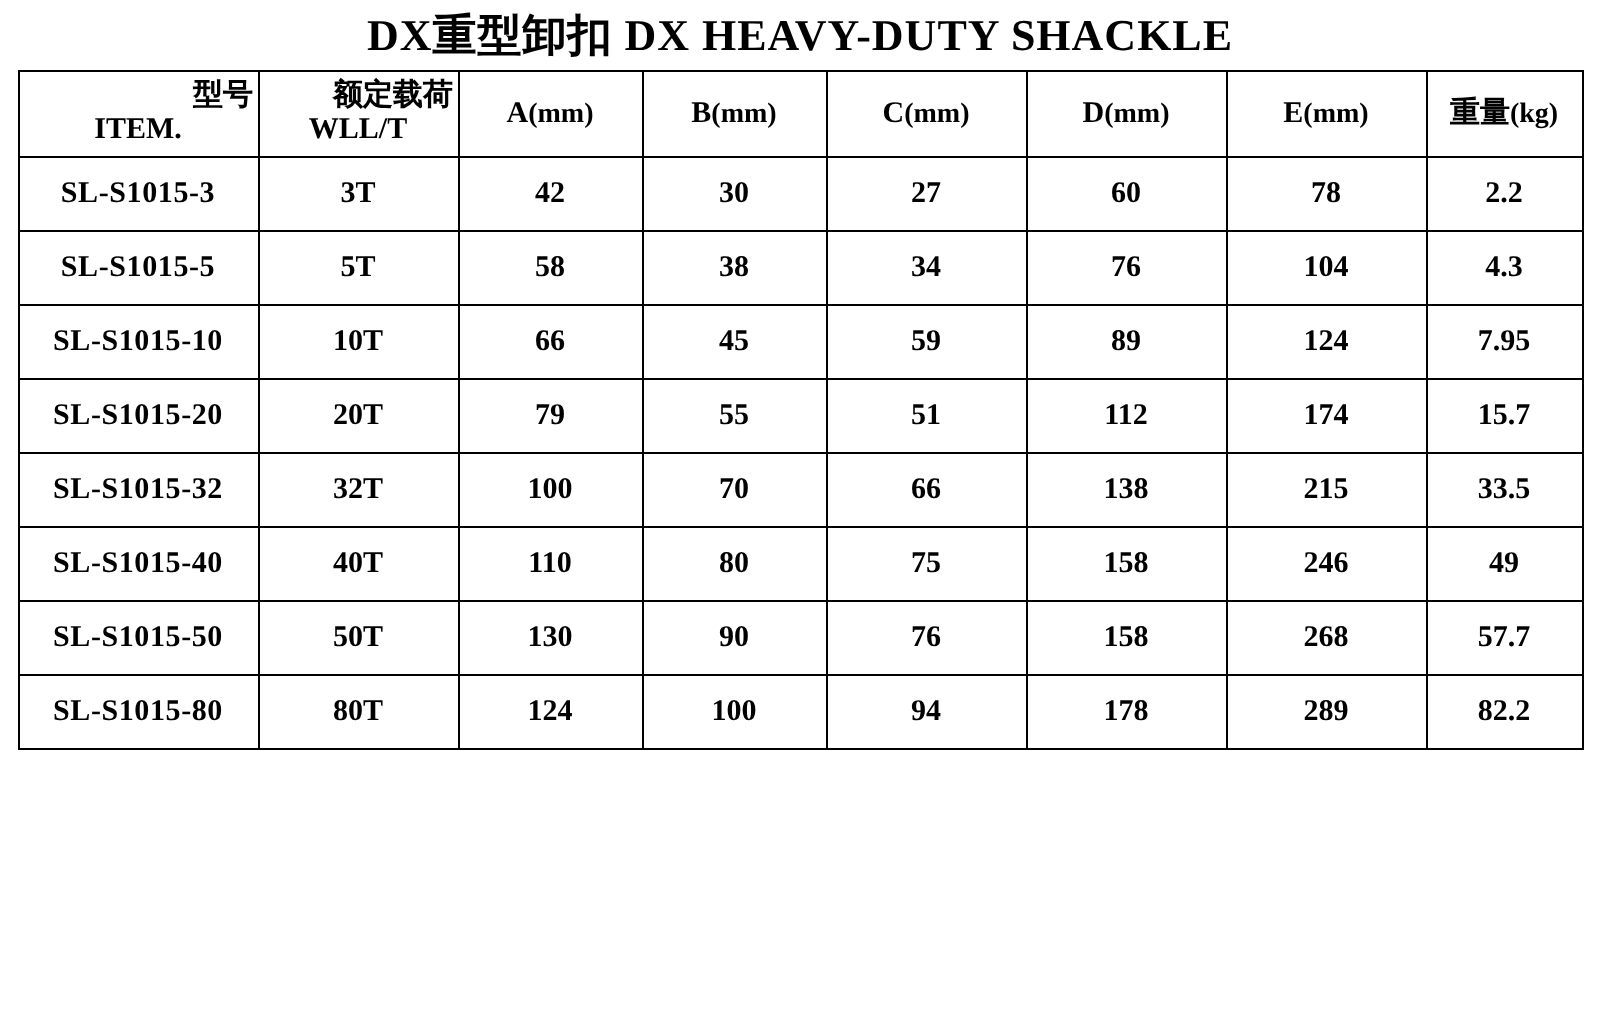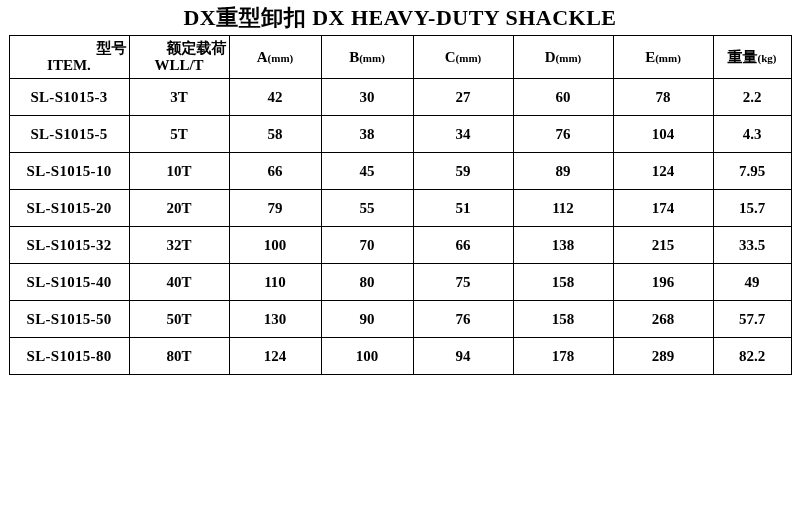--- a/index.html
+++ b/index.html
@@ -48,21 +48,21 @@
     white-space: nowrap;
   }
   table.spec thead th {
     height: 42px;
     font-size: 15px;
     line-height: 1.15;
   }
   .hdr-line1 { display: block; text-align: right; }
   .hdr-line2 { display: block; }
   .unit {
-    font-size: 11px;
+    font-size: 14px;
     font-weight: bold;
   }
   td.item-cell {
     text-align: left;
     padding-left: 10px;
     letter-spacing: 0.3px;
   }
   col.c-item { width: 120px; }
   col.c-wll  { width: 100px; }
   col.c-a    { width: 92px; }
@@ -171,21 +171,21 @@
           <td>215</td>
           <td>33.5</td>
         </tr>
         <tr>
           <td class="item-cell">SL-S1015-40</td>
           <td>40T</td>
           <td>110</td>
           <td>80</td>
           <td>75</td>
           <td>158</td>
-          <td>196</td>
+          <td>246</td>
           <td>49</td>
         </tr>
         <tr>
           <td class="item-cell">SL-S1015-50</td>
           <td>50T</td>
           <td>130</td>
           <td>90</td>
           <td>76</td>
           <td>158</td>
           <td>268</td>

